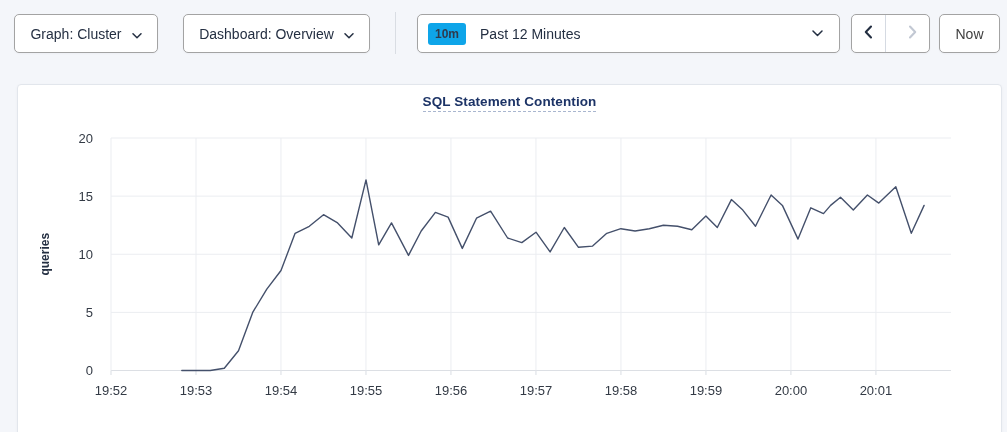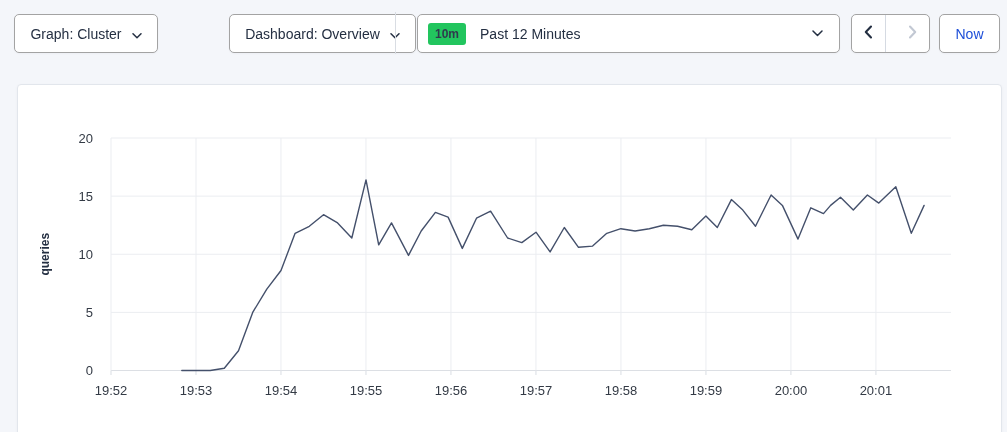--- a/index.html
+++ b/index.html
@@ -10,36 +10,36 @@
     -webkit-font-smoothing:antialiased;
   }
   .btn {
     position:absolute; top:14px; height:39px; box-sizing:border-box;
     background:#ffffff; border:1px solid #a3a3a3; border-radius:5px;
     display:flex; align-items:center; justify-content:center; gap:10px;
     font-size:14px; color:#242f42; cursor:pointer;
     box-shadow:0 1px 2px rgba(24,34,54,0.03);
   }
   #graph-btn { left:14px; width:144px; }
-  #dash-btn  { left:183px; width:187px;margin-left:46px; }
+  #dash-btn  { left:183px; width:187px; }
   .vdivider  { position:absolute; left:395px; top:12px; width:1px; height:42px; background:#d9dde3; }
   #time-sel  { left:417px; width:423px; justify-content:flex-start; padding:0 16px 0 10px; gap:14px; }
   .badge {
-    background:#22c55e; color:#2f3a4d; font-weight:bold; font-size:12px;
+    background:#0ea5e9; color:#2f3a4d; font-weight:bold; font-size:12px;
     padding:5px 7px; border-radius:3px; line-height:1;
   }
   #time-sel .chev { margin-left:auto; display:flex; align-items:center; }
   #nav-group { left:851px; width:79px; padding:0; overflow:hidden; }
   .nav-half {
     width:39.5px; height:100%; display:flex; align-items:center; justify-content:center;
     box-sizing:border-box; cursor:pointer;
   }
   .nav-half.first { border-right:1px solid #d5dae2; }
   .nav-half.disabled { cursor:default; }
-  #now-btn { left:939px; width:61px; color:#1d4ed8; cursor:default; }
+  #now-btn { left:939px; width:61px; color:#404040; cursor:default; }
   .card {
     position:absolute; left:17px; top:84px; width:983px; height:368px;
     background:#ffffff; border:1px solid #e2e6ec; border-radius:4px;
     box-shadow:0 1px 3px rgba(24,34,54,0.04);
   }
   .chart-title {
     position:absolute; top:9px; left:0; right:0; text-align:center;
     font-size:13.5px; font-weight:bold; color:#1c3366; letter-spacing:0.1px;
   }
   .chart-title span { border-bottom:1px dashed #a9b6cf; padding-bottom:2px; cursor:help; }
@@ -94,20 +94,23 @@
         </svg>
     </span>
   </div>
 </div>
 
 <div class="btn" id="now-btn">
   <span>Now</span>
 </div>
 
 <div class="card">
+  <div class="chart-title">
+    <span>SQL Statement Contention</span>
+  </div>
   <svg id="chart-svg" width="983" height="348">
       <line x1="93" y1="285.5" x2="933" y2="285.5" stroke="#dcdfe4" stroke-width="1"></line>
       <text x="75" y="290" text-anchor="end" font-size="13" fill="#333a45">0</text>
       <line x1="93" y1="227.375" x2="933" y2="227.375" stroke="#ebedf1" stroke-width="1"></line>
       <text x="75" y="231.875" text-anchor="end" font-size="13" fill="#333a45">5</text>
       <line x1="93" y1="169.25" x2="933" y2="169.25" stroke="#ebedf1" stroke-width="1"></line>
       <text x="75" y="173.75" text-anchor="end" font-size="13" fill="#333a45">10</text>
       <line x1="93" y1="111.125" x2="933" y2="111.125" stroke="#ebedf1" stroke-width="1"></line>
       <text x="75" y="115.625" text-anchor="end" font-size="13" fill="#333a45">15</text>
       <line x1="93" y1="53" x2="933" y2="53" stroke="#ebedf1" stroke-width="1"></line>

